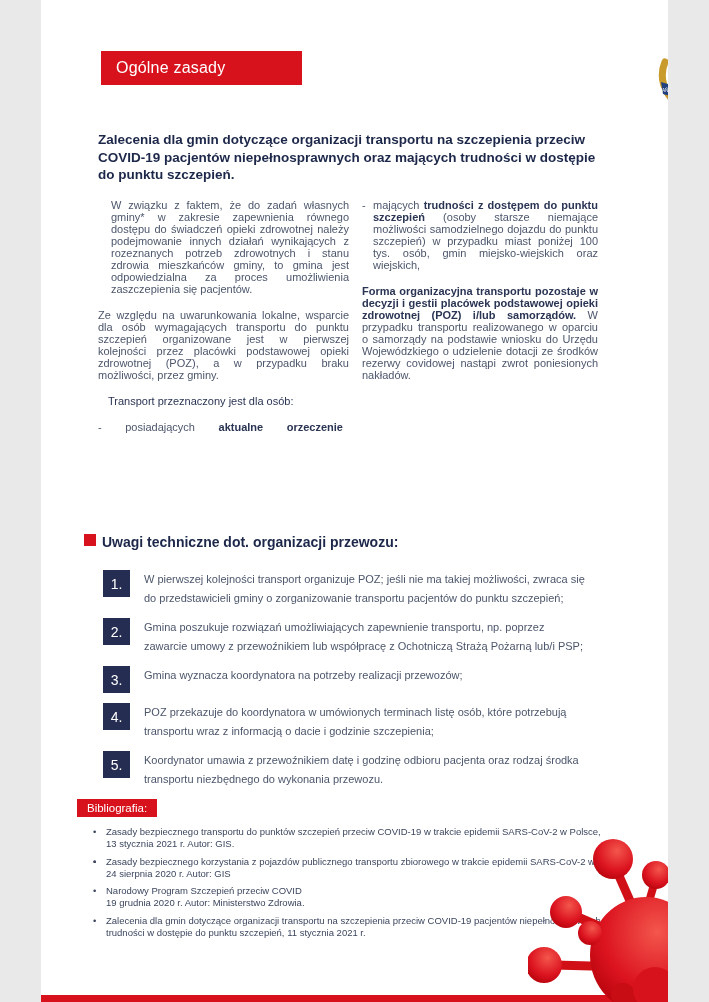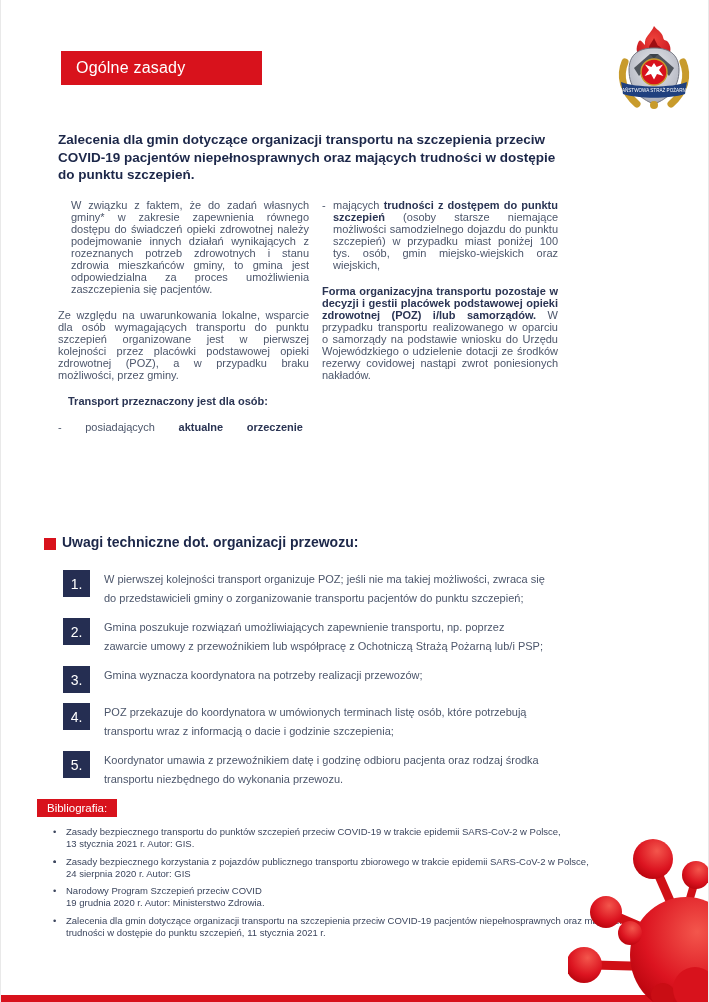--- a/index.html
+++ b/index.html
@@ -1,17 +1,17 @@
 <!DOCTYPE html>
 <html lang="pl"><head>
 <meta charset="utf-8">
 <style>
   html,body{margin:0;padding:0;background:#e9e9e9;}
   .page{
-    position:relative;width:707px;height:1002px;margin:0 auto;background:#ffffff;
+    position:relative;width:627px;height:1002px;margin:0 auto;background:#ffffff;
     font-family:"Liberation Sans","DejaVu Sans",sans-serif;overflow:hidden;
   }
   
   .hdr-box{
     position:absolute;left:60px;top:51px;width:201px;height:34px;
     background:#d8121c;color:#ffffff;font-size:16px;line-height:34px;
     padding-left:15px;box-sizing:border-box;letter-spacing:.2px;
   }
   
   .logo{position:absolute;left:610px;top:24px;width:86px;height:92px;}
@@ -21,36 +21,36 @@
     font-size:13.5px;line-height:17.5px;font-weight:bold;color:#1c2749;
     white-space:pre-line;
   }
   
   .cols{position:absolute;left:57px;top:199px;width:500px;display:flex;gap:13px;}
   .col{font-size:11px;line-height:12px;color:#4c566b;text-align:justify;}
   .col-left{width:251px;}
   .col-right{width:236px;}
   .col p{margin:0 0 14px 0;}
   .p-indent{padding-left:13px;}
-  .bold-head{font-weight:bold;color:#2a3453;padding-left:10px;}
+  .bold-head{font-weight:normal;color:#2a3453;padding-left:10px;}
   .col b{color:#2a3453;}
   .bullet-flex{display:flex;justify-content:space-between;padding-right:6px;color:#4c566b;}
   .bullet-flex .b{font-weight:bold;color:#2a3453;}
   .bullet-row{display:flex;margin:0 0 14px 0;}
   .bullet-row .dash{width:11px;flex:none;}
   .bullet-row p{flex:1;margin:0;}
   
   .sidenote{
     position:absolute;left:570px;top:219px;width:126px;height:127px;box-sizing:border-box;
     background:#2ba9e0;color:#ffffff;font-size:10.5px;line-height:16.6px;
     padding:10px 11px;text-align:left;
   }
   
   .tech-head{
-    position:absolute;left:43px;top:534px;display:flex;align-items:flex-end;
+    position:absolute;left:43px;top:534px;display:flex;align-items:flex-start;
     font-size:14px;font-weight:bold;color:#1c2749;
   }
   .red-sq{width:12px;height:12px;background:#d8121c;margin-right:6px;flex:none;}
   .items{position:absolute;left:62px;top:570px;width:590px;}
   .item{display:flex;margin-bottom:10px;}
   .num{
     width:27px;height:27px;flex:none;background:#252e52;color:#ffffff;
     font-size:14px;display:flex;align-items:center;justify-content:center;
   }
   .itx{

